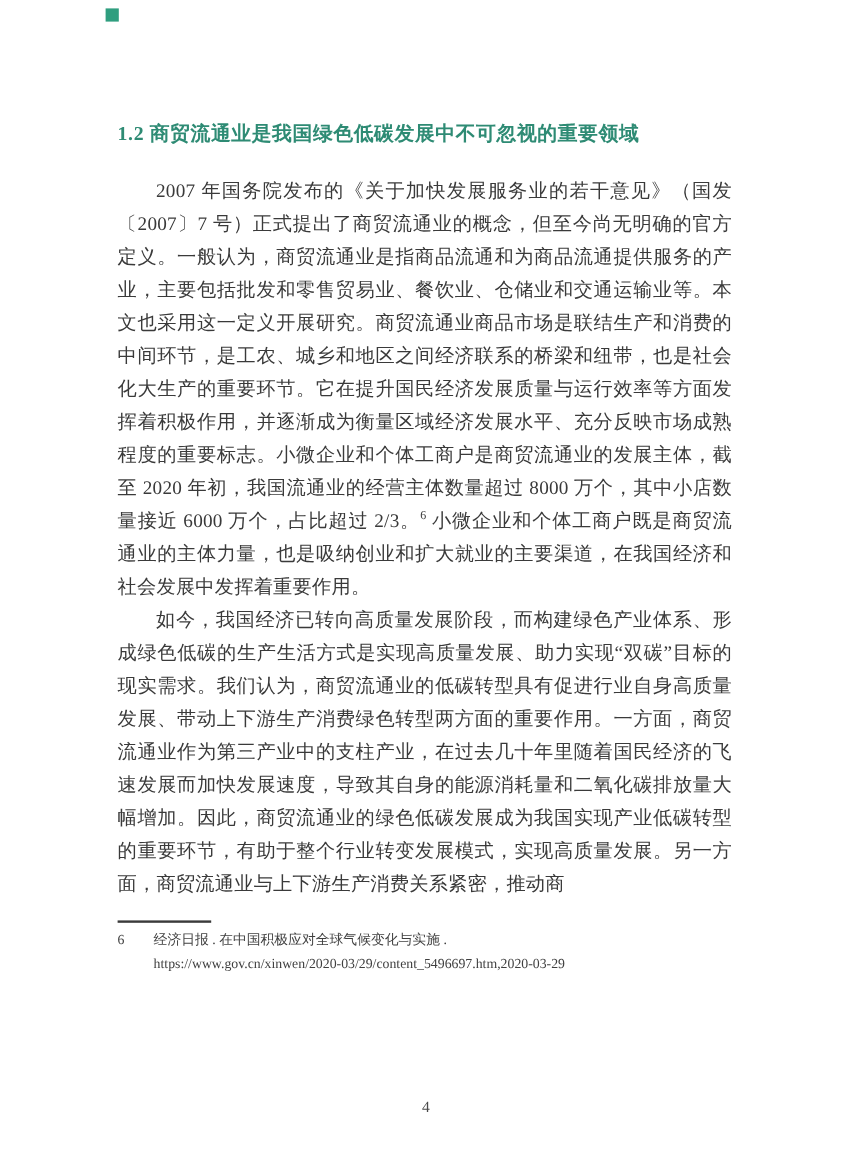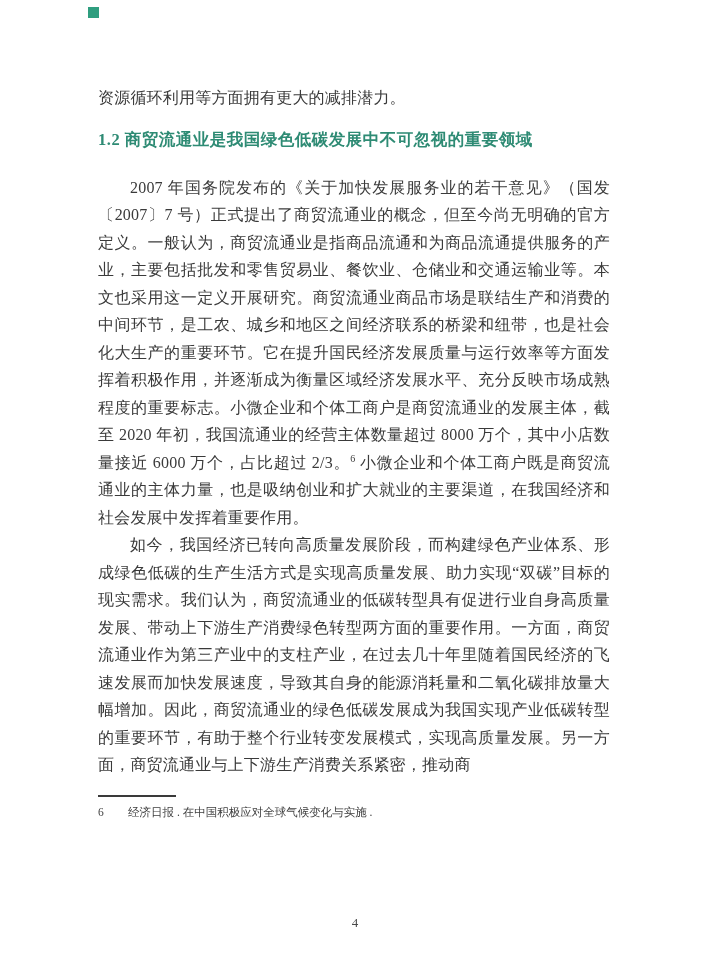--- a/index.html
+++ b/index.html
@@ -94,35 +94,35 @@
 </style>
 </head>
 <body>
 
 <div class="page">
 
   <div class="logo-square"></div>
 
   <main class="content">
 
-    <p class="body-para">资源循环利用等方面拥有更大的减排潜力。</p>
 
 
     <h2 class="section-heading">1.2 商贸流通业是我国绿色低碳发展中不可忽视的重要领域</h2>
 
     <p class="body-para indent"><span>2007 年国务院发布的《关于加快发展服务业的若干意见》（国发〔2007〕7 号）正式提出了商贸流通业的概念，但至今尚无明确的官方定义。一般认为，商贸流通业是指商品流通和为商品流通提供服务的产业，主要包括批发和零售贸易业、餐饮业、仓储业和交通运输业等。本文也采用这一定义开展研究。商贸流通业商品市场是联结生产和消费的中间环节，是工农、城乡和地区之间经济联系的桥梁和纽带，也是社会化大生产的重要环节。它在提升国民经济发展质量与运行效率等方面发挥着积极作用，并逐渐成为衡量区域经济发展水平、充分反映市场成熟程度的重要标志。小微企业和个体工商户是商贸流通业的发展主体，截至 2020 年初，我国流通业的经营主体数量超过 8000 万个，其中小店数量接近 6000 万个，占比超过 2/3。</span><sup class="fn-ref">6</sup><span> 小微企业和个体工商户既是商贸流通业的主体力量，也是吸纳创业和扩大就业的主要渠道，在我国经济和社会发展中发挥着重要作用。</span></p>
 
     <p class="body-para indent">如今，我国经济已转向高质量发展阶段，而构建绿色产业体系、形成绿色低碳的生产生活方式是实现高质量发展、助力实现“双碳”目标的现实需求。我们认为，商贸流通业的低碳转型具有促进行业自身高质量发展、带动上下游生产消费绿色转型两方面的重要作用。一方面，商贸流通业作为第三产业中的支柱产业，在过去几十年里随着国民经济的飞速发展而加快发展速度，导致其自身的能源消耗量和二氧化碳排放量大幅增加。因此，商贸流通业的绿色低碳发展成为我国实现产业低碳转型的重要环节，有助于整个行业转变发展模式，实现高质量发展。另一方面，商贸流通业与上下游生产消费关系紧密，推动商</p>
 
     <div class="footnote">
       <div class="fn-rule"></div>
       <div class="fn-row">
         <span class="fn-marker">6</span>
         <span class="fn-body">
           <span>经济日报 . 在中国积极应对全球气候变化与实施 .</span><br>
+          <span class="fn-url">https://www.gov.cn/xinwen/2020-03/29/content_5496697.htm,2020-03-29</span>
         </span>
       </div>
     </div>
 
   </main>
 
   <div class="page-number">4</div>
 
 </div>
 

